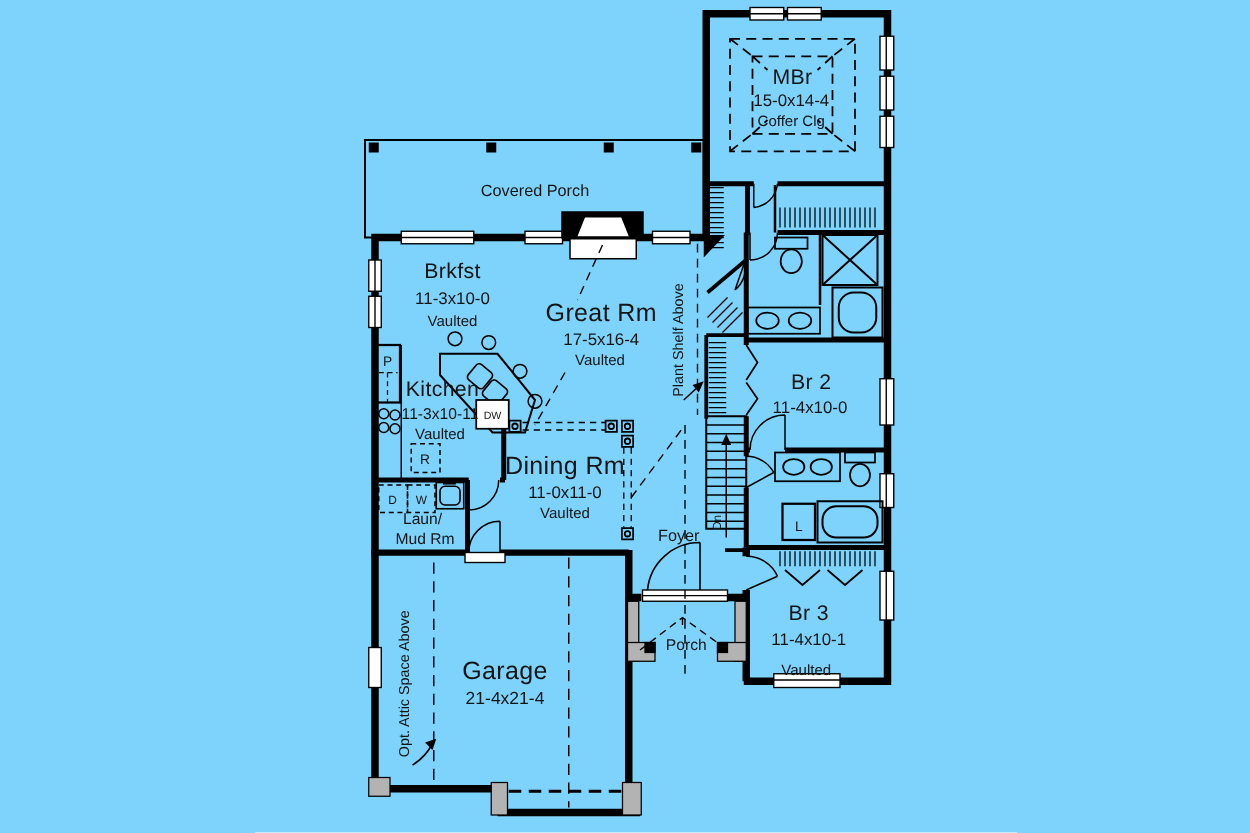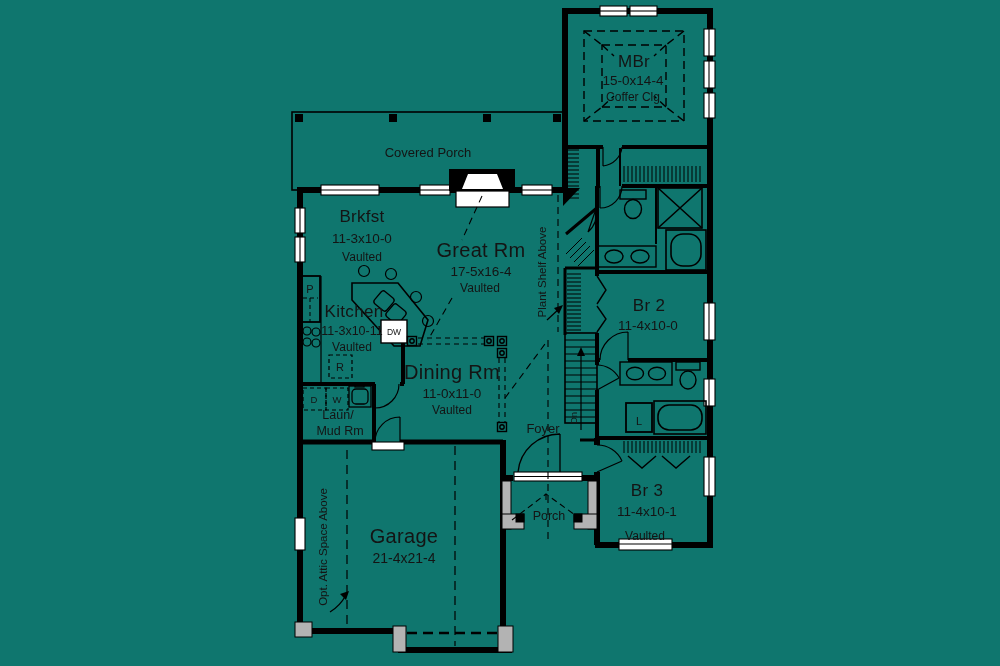--- a/index.html
+++ b/index.html
@@ -1,16 +1,16 @@
 <!DOCTYPE html>
 <html><head>
 <meta charset="utf-8">
 <style>
   html,body{margin:0;padding:0;background:#ffffff;}
-  .stage{position:relative;width:1000px;height:666px;background:#0f766e;overflow:hidden;}
+  .stage{position:relative;width:1000px;height:666px;background:#7dd3fc;overflow:hidden;}
   svg{display:block}
   text{font-family:"Liberation Sans","DejaVu Sans",sans-serif;fill:#141414;}
   .room-name{font-size:17px;letter-spacing:.3px;}
   .room-name-lg{font-size:20px;letter-spacing:.3px;}
   .room-dims{font-size:13.5px;}
   .room-note{font-size:12px;}
   .small-label{font-size:13px;}
   .tiny-label{font-size:9.5px;}
   .vert-label{font-size:11.5px;}
 </style>

